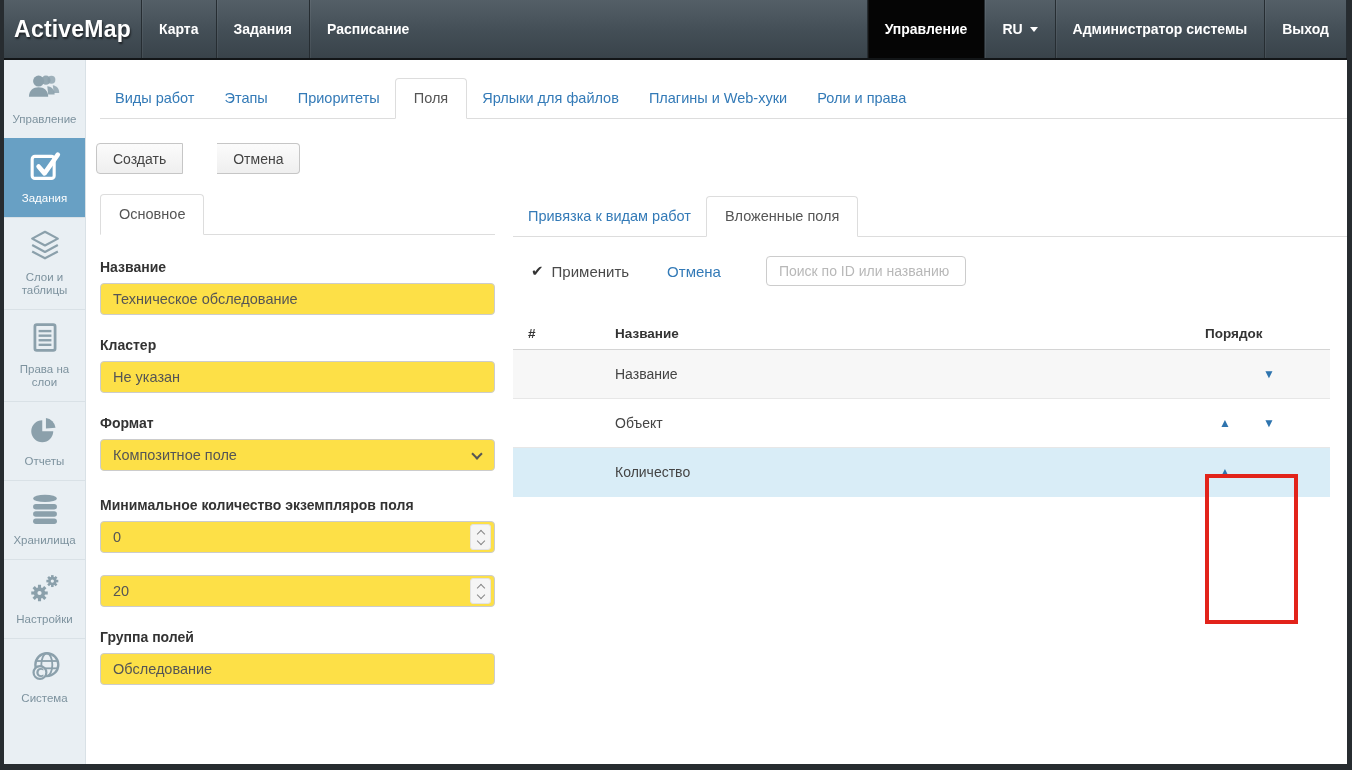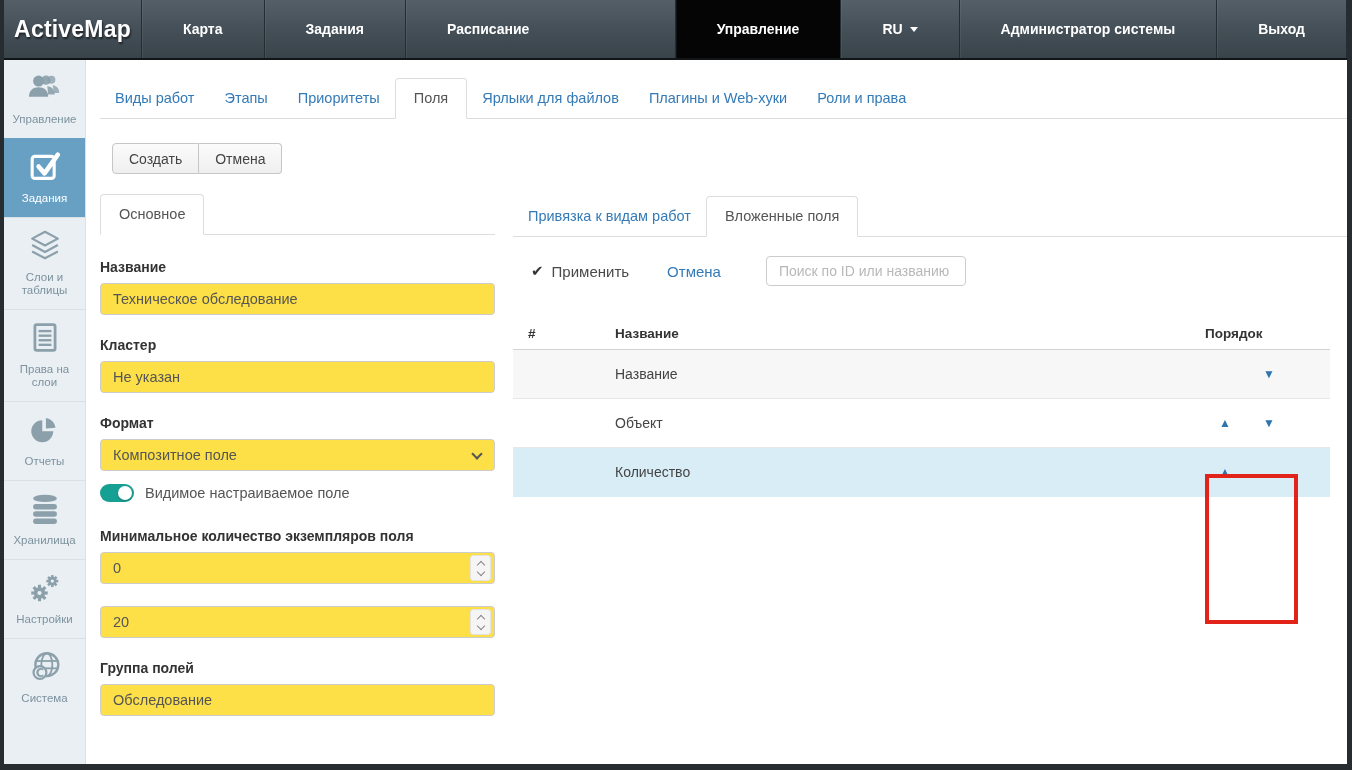--- a/index.html
+++ b/index.html
@@ -10,21 +10,21 @@
   .window { position:absolute; left:4px; top:0; right:5px; bottom:6px;
             background:#fff; display:flex; flex-direction:column; overflow:hidden; }
 
   
   .navbar { height:60px; flex:0 0 60px; display:flex; align-items:stretch;
             background:linear-gradient(180deg,#545f67 0%,#434e56 55%,#39434a 100%);
             border-bottom:2px solid #121517; }
   .logo { width:137px; display:flex; align-items:center; justify-content:center;
           color:#fff; font-size:23px; font-weight:bold; letter-spacing:.2px;
           text-shadow:1px 2px 2px rgba(0,0,0,.55); }
-  .nav-item { display:flex; align-items:center; padding:0 41px; color:#fff;
+  .nav-item { display:flex; align-items:center; padding:0 17px; color:#fff;
               font-size:14px; font-weight:bold; cursor:pointer;
               border-left:1px solid #262d32; box-shadow:inset 1px 0 0 rgba(255,255,255,.06); }
   .nav-right { margin-left:auto; display:flex; align-items:stretch; }
   .nav-right .nav-item:last-child { border-right:1px solid #262d32; }
   .nav-item.active { background:#050505; }
   .caret { display:inline-block; margin-left:7px; width:0; height:0;
            border-left:4.5px solid transparent; border-right:4.5px solid transparent;
            border-top:5px solid #fff; }
 
   
@@ -43,21 +43,21 @@
   .content { flex:1; position:relative; background:#fff; color:#333; }
 
   .tabbar { display:flex; align-items:flex-end; border-bottom:1px solid #ddd; }
   .tab-link { padding:11px 15px 12px; color:#337ab7; font-size:14.5px; cursor:pointer; }
   .tab-active { padding:11px 18px 12px; background:#fff; border:1px solid #ddd;
                 border-bottom:1px solid #fff; border-radius:4px 4px 0 0;
                 margin-bottom:-1px; color:#555; font-size:14.5px; cursor:default; }
 
   .main-tabs { position:absolute; left:14px; right:0; top:18px; }
 
-  .btn-row { position:absolute; left:26px; top:83px; display:flex; }
+  .btn-row { position:absolute; left:10px; top:83px; display:flex;gap:34px; }
   .btn { height:31px; padding:0 16px; font-size:14px; color:#444; cursor:pointer;
          background:linear-gradient(180deg,#fbfbfb,#efefef);
          border:1px solid #c6c6c6; font-family:inherit; }
   .btn:first-child { border-radius:4px 0 0 4px; }
   .btn + .btn { border-left:none; border-radius:0 4px 4px 0; }
 
   
   .left-col { position:absolute; left:14px; top:134px; width:395px; }
   .form-group { margin-top:22px; }
   .form-group.first { margin-top:24px; }
@@ -243,26 +243,20 @@
           </div>
 
           <div class="form-group">
             <label class="form-label">Формат</label>
             <div class="select-wrap">
               <div class="input" style="line-height:30px">Композитное поле</div>
               <span class="sel-chev"></span>
             </div>
           </div>
 
-          <div class="toggle-row">
-            <div class="toggle">
-              <span class="knob"></span>
-            </div>
-            <span class="toggle-label">Видимое настраиваемое поле</span>
-          </div>
 
           <div class="form-group" style="margin-top:26px">
             <label class="form-label">Минимальное количество экземпляров поля</label>
             <div class="num-wrap">
               <input class="input" type="text" value="0" style="">
               <div class="spinner">
                 <span class="sp-chev sp-up"></span>
                 <span class="sp-chev sp-down"></span>
               </div>
             </div>

